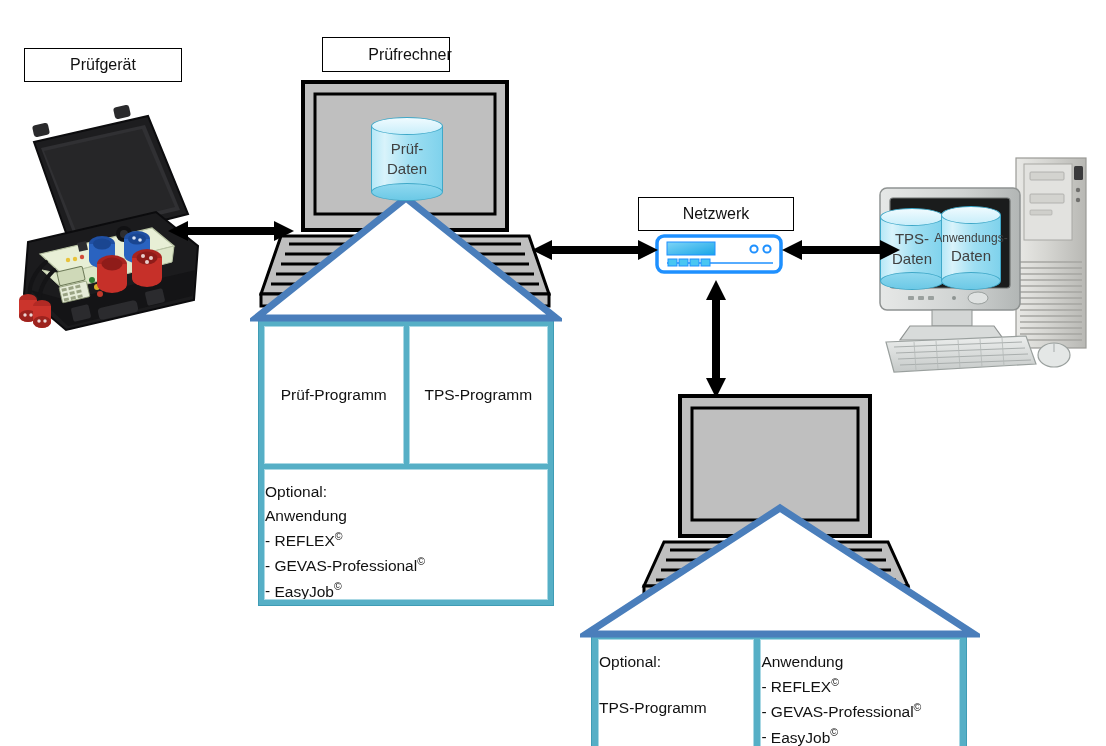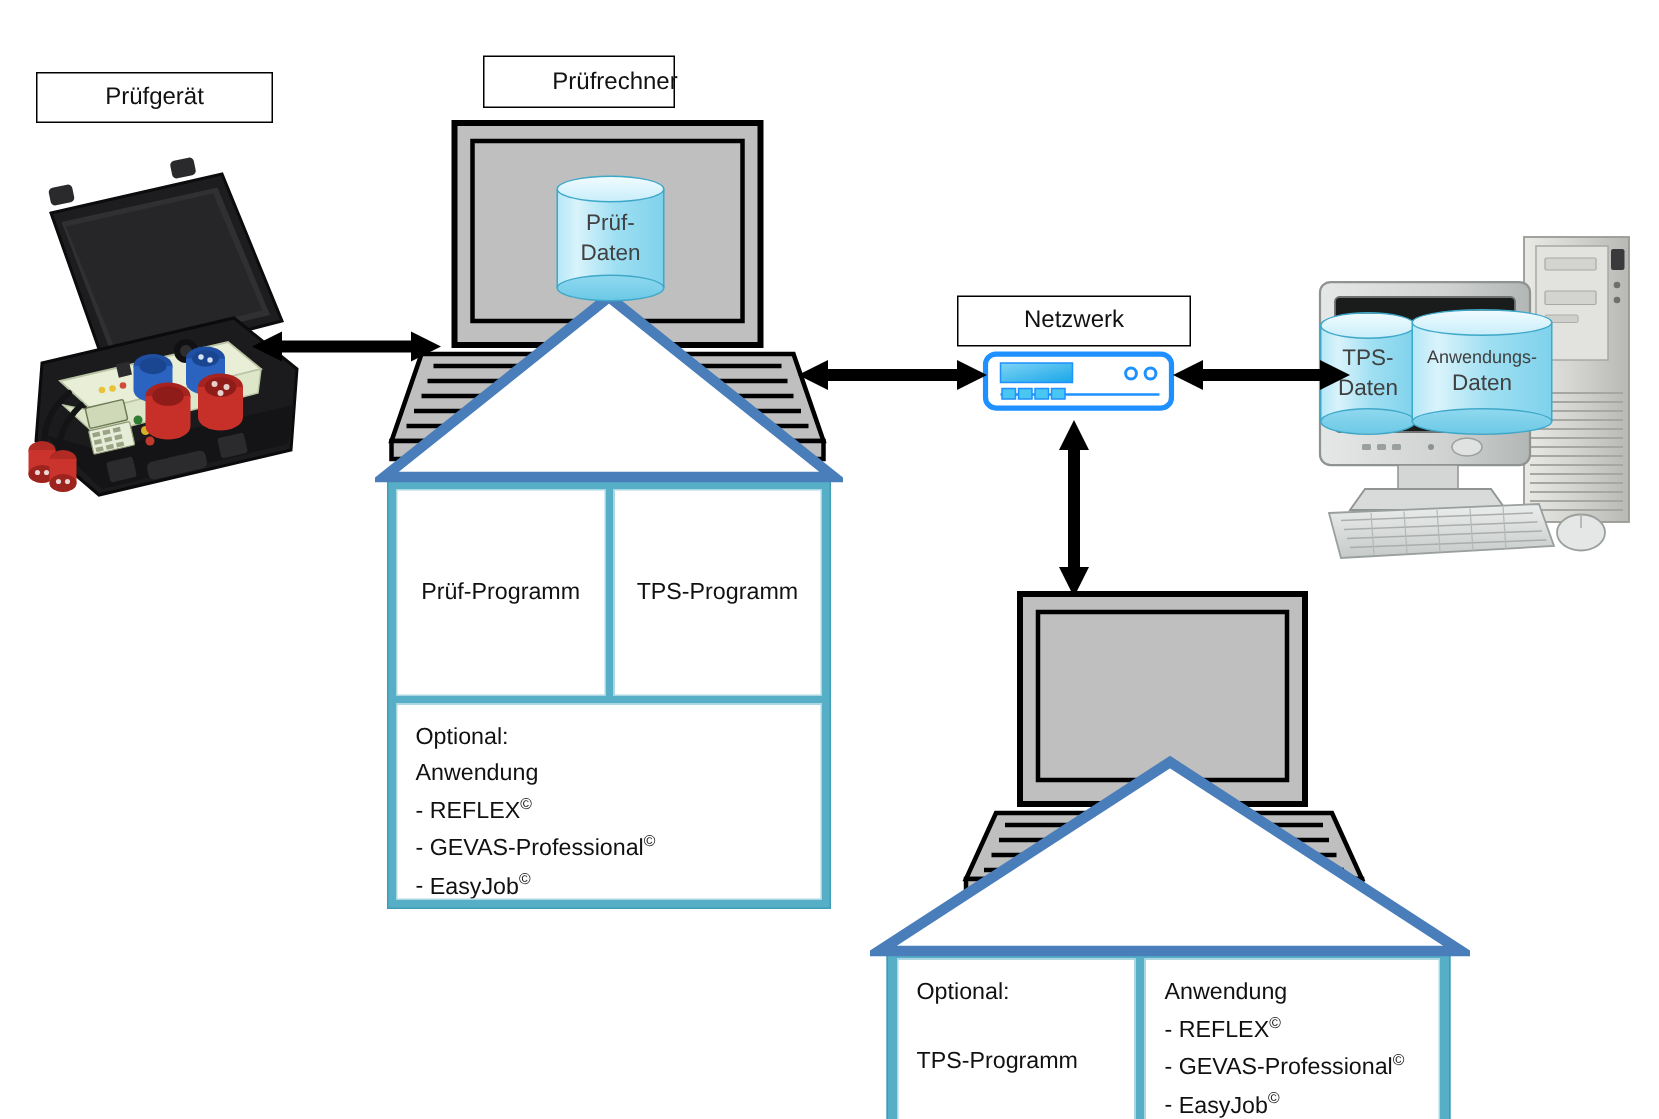--- a/index.html
+++ b/index.html
@@ -93,21 +93,21 @@
     box-sizing: border-box;
     background: #56afc6;
     border: 1px solid #3f9cb5;
     display: flex;
     z-index: 21;
   }
   .cell {
     box-sizing: border-box;
     background: #ffffff;
     border: 1px solid #a9d8e4;
-    padding: 10px 12px;
+    padding: 10px 0;
     color: #111111;
     font-size: 15.5px;
     line-height: 1.55;
     overflow: hidden;
   }
   .cell.centered {
     display: flex;
     align-items: center;
     justify-content: center;
     text-align: center;
@@ -433,21 +433,21 @@
   <div class="cylinder" style="left:880px; top:176px; width:64px; height:82px;">
     <div class="cyl-body"></div>
     <div class="cyl-bottom"></div>
     <div class="cyl-top"></div>
     <div class="cyl-label">
       <span>TPS-</span>
       <span>Daten</span>
     </div>
   </div>
 
-  <div class="cylinder" style="left:941px; top:174px; width:94px; height:84px;">
+  <div class="cylinder" style="left:941px; top:174px; width:60px; height:84px;">
     <div class="cyl-body"></div>
     <div class="cyl-bottom"></div>
     <div class="cyl-top"></div>
     <div class="cyl-label">
       <span class="small">Anwendungs-</span>
       <span>Daten</span>
     </div>
   </div>
 
   <div class="computer" style="left:640px; top:362px; width:290px; height:204px;">

